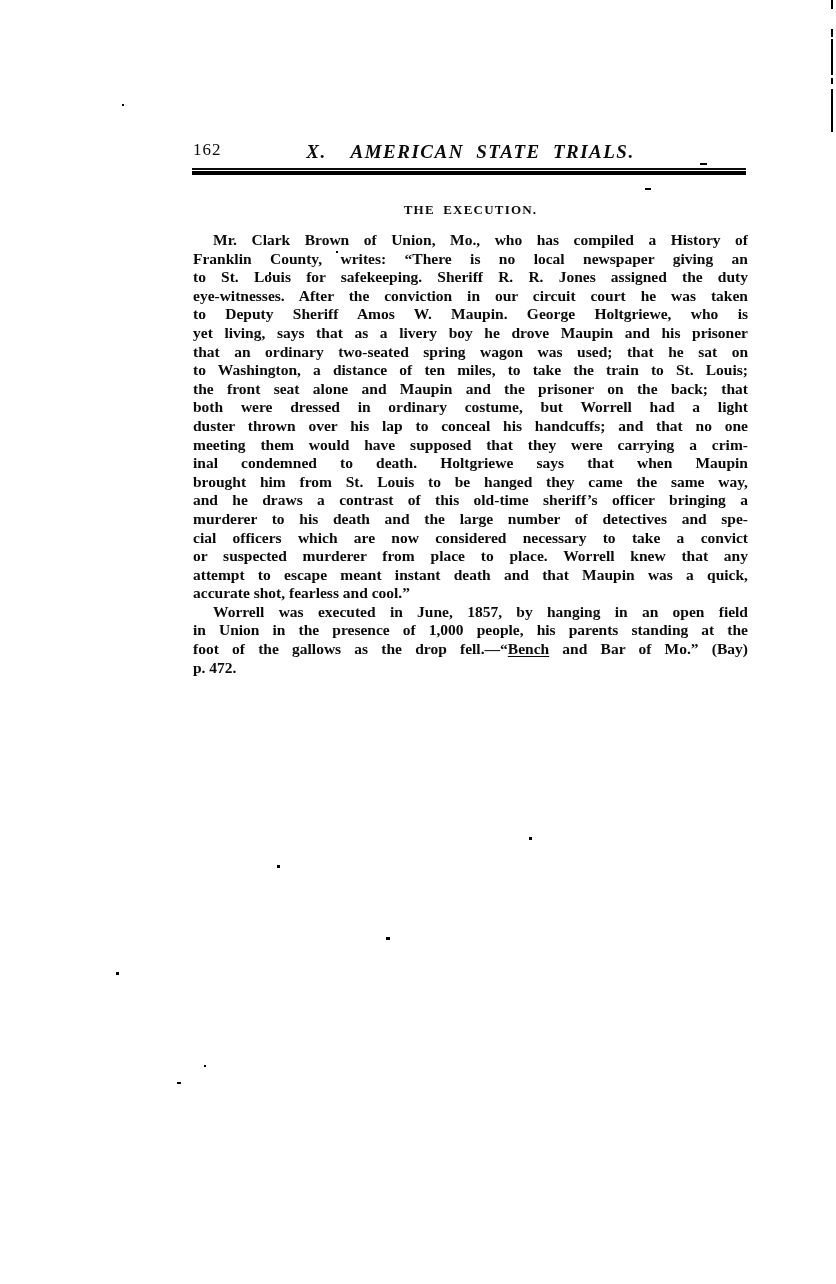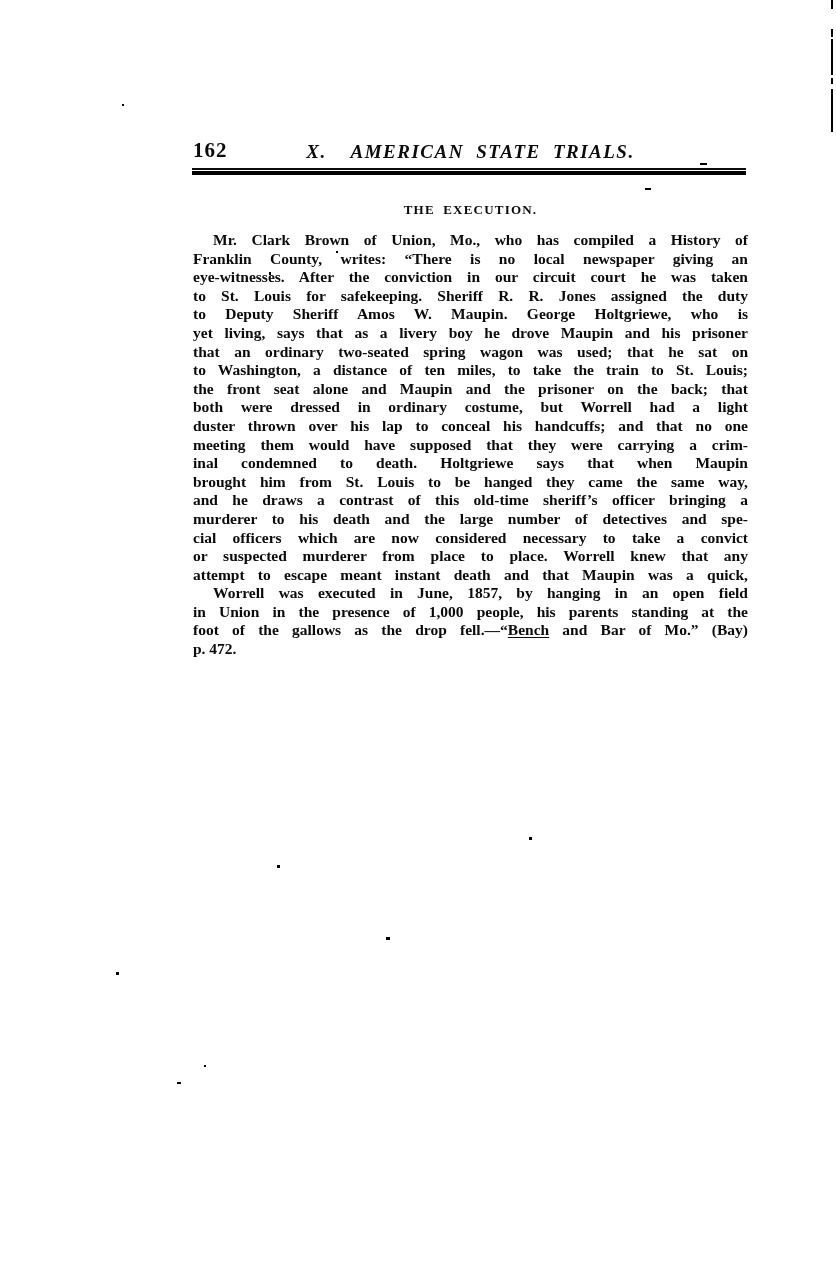--- a/index.html
+++ b/index.html
@@ -9,21 +9,21 @@
     height: 1284px;
     background: #ffffff;
     overflow: hidden;
     font-family: "Liberation Serif", "DejaVu Serif", serif;
     color: #0b0b0b;
   }
   
   .running-header { position: absolute; left: 193px; top: 138px; width: 555px; height: 26px; }
   .pagenum {
     position: absolute; left: 0; top: 0;
-    font-size: 21px; font-weight: bold; letter-spacing: 1px; line-height: 24px;
+    font-size: 17px; font-weight: normal; letter-spacing: 1px; line-height: 24px;
   }
   .htitle {
     position: absolute; left: 0; top: 3px; width: 100%;
     text-align: center;
     font-size: 19px; font-weight: bold; font-style: italic;
     letter-spacing: 1.5px; word-spacing: 6px; line-height: 22px;
     white-space: nowrap;
   }
   
   .rule { position: absolute; left: 192px; top: 168px; width: 554px; height: 8px; }
@@ -62,37 +62,38 @@
   <div class="rule">
     <div class="rule-thin"></div>
     <div class="rule-thick"></div>
   </div>
 
   <div class="column">
     <div class="section-heading">THE EXECUTION.</div>
     <div class="para">
         <div class="line">Mr. Clark Brown of Union, Mo., who has compiled a History of</div>
         <div class="line">Franklin County, writes: “There is no local newspaper giving an</div>
+        <div class="line">to St. Louis for safekeeping. Sheriff R. R. Jones assigned the duty</div>
         <div class="line">eye-witnesses. After the conviction in our circuit court he was taken</div>
-        <div class="line">to St. Louis for safekeeping. Sheriff R. R. Jones assigned the duty</div>
         <div class="line">to Deputy Sheriff Amos W. Maupin. George Holtgriewe, who is</div>
         <div class="line">yet living, says that as a livery boy he drove Maupin and his prisoner</div>
         <div class="line">that an ordinary two-seated spring wagon was used; that he sat on</div>
         <div class="line">to Washington, a distance of ten miles, to take the train to St. Louis;</div>
         <div class="line">the front seat alone and Maupin and the prisoner on the back; that</div>
         <div class="line">both were dressed in ordinary costume, but Worrell had a light</div>
         <div class="line">duster thrown over his lap to conceal his handcuffs; and that no one</div>
         <div class="line">meeting them would have supposed that they were carrying a crim-</div>
         <div class="line">inal condemned to death. Holtgriewe says that when Maupin</div>
         <div class="line">brought him from St. Louis to be hanged they came the same way,</div>
         <div class="line">and he draws a contrast of this old-time sheriff’s officer bringing a</div>
         <div class="line">murderer to his death and the large number of detectives and spe-</div>
         <div class="line">cial officers which are now considered necessary to take a convict</div>
         <div class="line">or suspected murderer from place to place. Worrell knew that any</div>
         <div class="line">attempt to escape meant instant death and that Maupin was a quick,</div>
+        <div class="line last">accurate shot, fearless and cool.”</div>
       </div>
     <div class="para">
         <div class="line">Worrell was executed in June, 1857, by hanging in an open field</div>
         <div class="line">in Union in the presence of 1,000 people, his parents standing at the</div>
         <div class="line">foot of the gallows as the drop fell.—“<u>Bench</u> and Bar of Mo.” (Bay)</div>
         <div class="line last">p. 472.</div>
       </div>
   </div>
 
   <i class="art" style="left:831px;top:0;width:2px;height:9px"></i>

